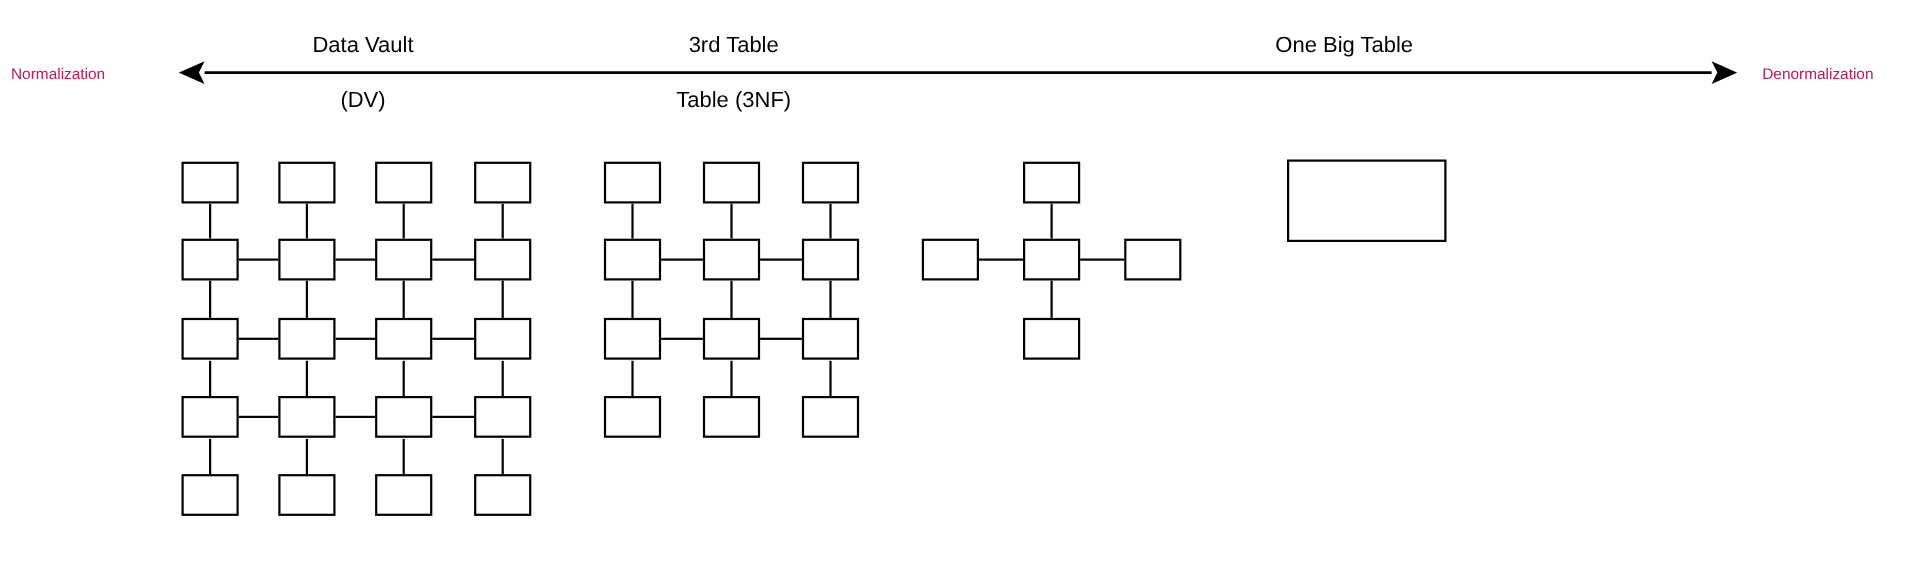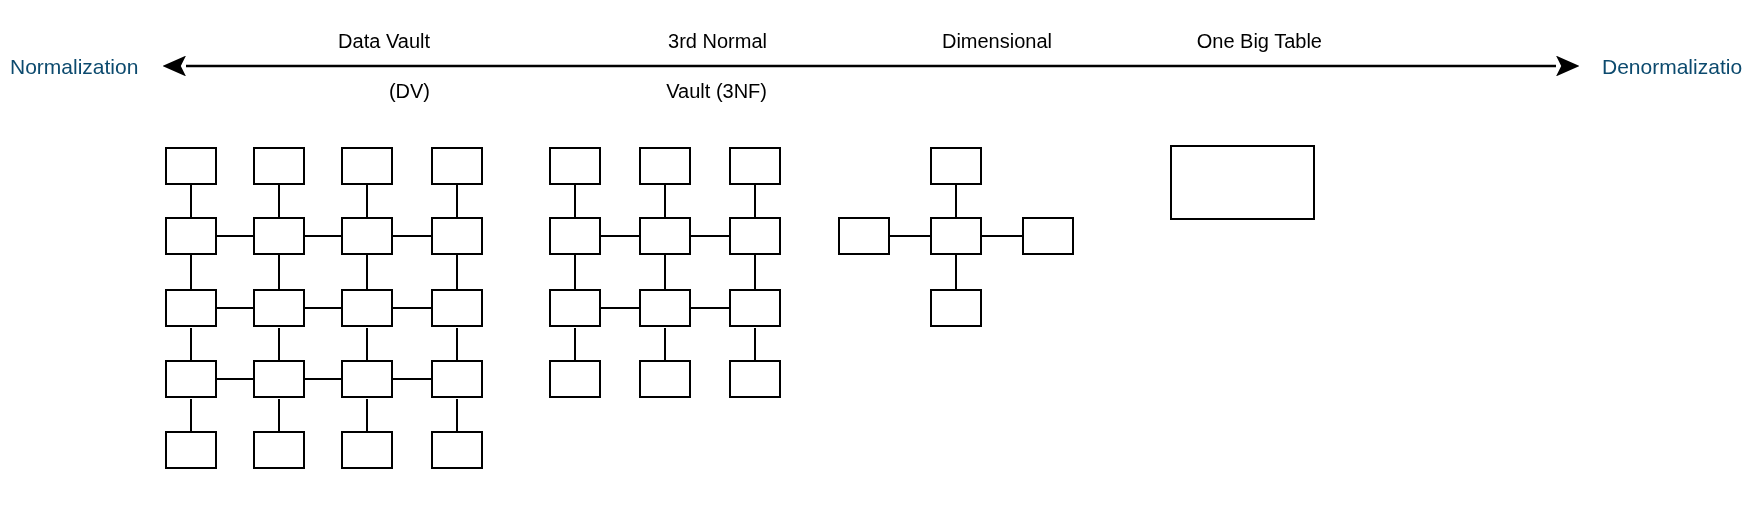--- a/index.html
+++ b/index.html
@@ -15,30 +15,30 @@
     overflow: hidden;
   }
   #canvas {
     position: relative;
     width: 1742px;
     height: 524px;
     background: #ffffff;
   }
   .axis-label {
     position: absolute;
-    font-size: 21px;
+    font-size: 14px;
     line-height: 24px;
-    color: #0c4a6e;
+    color: #be185d;
     white-space: nowrap;
   }
   .model-label {
     position: absolute;
     font-size: 20px;
     line-height: 25px;
-    text-align: right;
+    text-align: center;
     color: #000;
     white-space: pre-line;
   }
   .node-box {
     position: absolute;
     box-sizing: border-box;
     border: 2px solid #000000;
     background: #ffffff;
     z-index: 2;
   }
@@ -81,26 +81,25 @@
     </defs>
     <line x1="186" y1="66" x2="1556" y2="66" stroke="#000000" stroke-width="2.6" marker-start="url(#head-left)" marker-end="url(#head-right)"></line>
   </svg>
 
   <div class="model-label" style="left:230px; top:4px; width:200px;">
     <div>Data Vault</div>
     <div>(DV)</div>
   </div>
 
   <div class="model-label" style="left:567px; top:4px; width:200px;">
-    <div>3rd Normal</div>
-    <div>Vault (3NF)</div>
+    <div>3rd Table</div>
+    <div>Table (3NF)</div>
   </div>
 
   <div class="model-label" style="left:852px; top:4px; width:200px;">
-    <div>Dimensional</div>
   </div>
 
   <div class="model-label" style="left:1122px; top:4px; width:200px;">
     <div>One Big Table</div>
   </div>
 
   <div>
 
     <div class="connector-v" style="left:190px; top:185px;  height:32px;"></div>
     <div class="connector-v" style="left:278px; top:185px;  height:32px;"></div>

